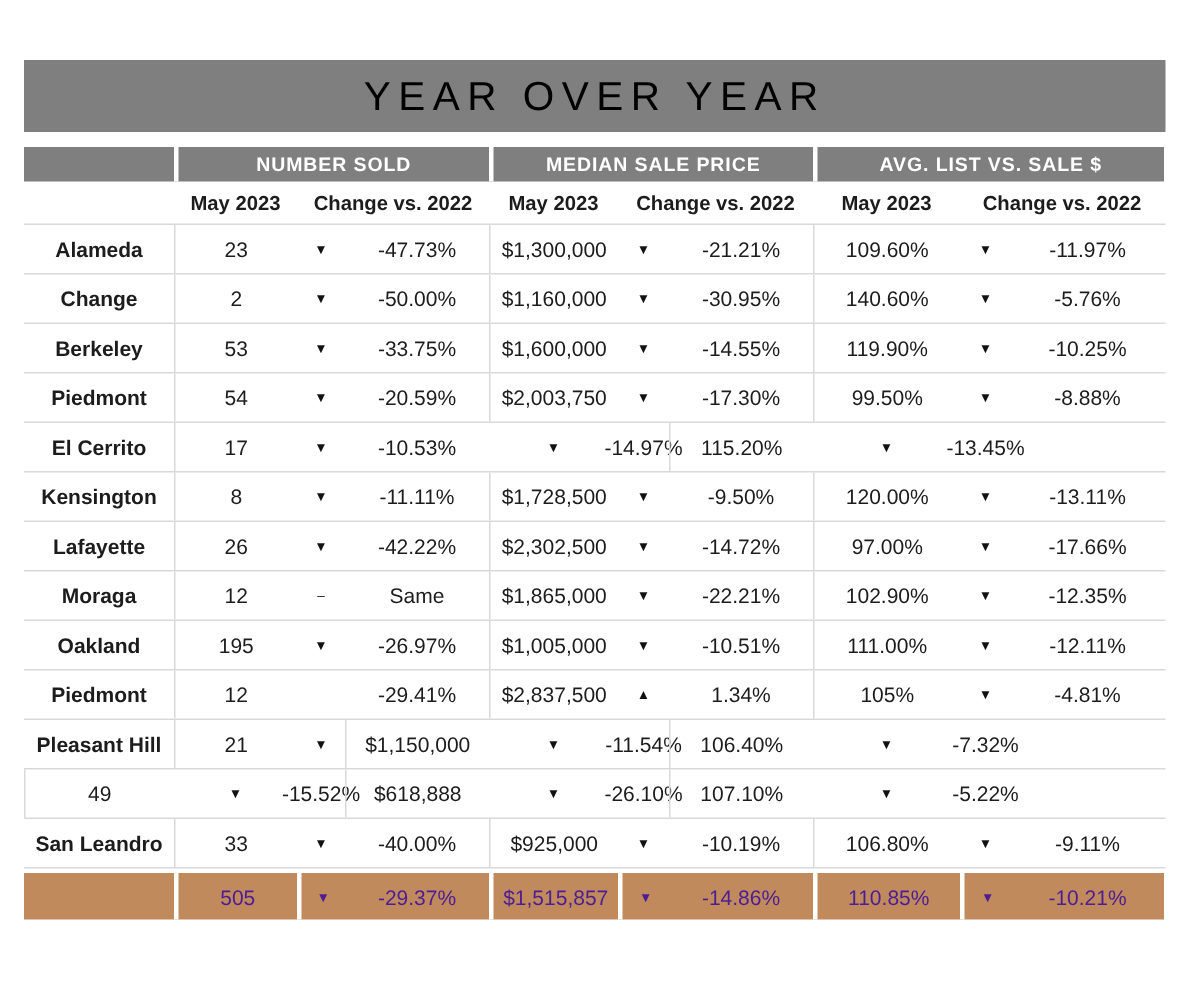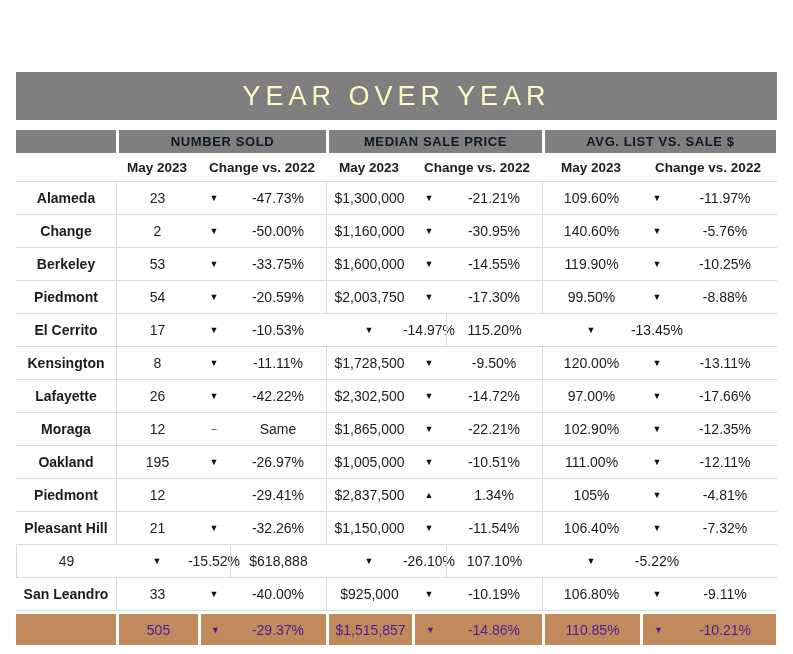--- a/index.html
+++ b/index.html
@@ -5,34 +5,34 @@
   html, body { margin: 0; padding: 0; }
   body {
     width: 793px; height: 654px; overflow: hidden;
     background: #ffffff;
     font-family: "Liberation Sans", sans-serif;
     color: var(--text, #1c1c1c);
   }
   .page { padding: 40px 16px 0 16px; width: 761px; }
 
   .title-bar {
-    height: 48px; background: var(--gray, #7f7f7f); color: #fef9c3;
+    height: 48px; background: var(--gray, #7f7f7f); color: #000000;
     display: flex; align-items: center; justify-content: center;
-    font-size: 27px; letter-spacing: 5px; font-weight: 400; margin-top: 32px;
+    font-size: 27px; letter-spacing: 5px; font-weight: 400;
   }
 
   .grid-row {
     display: grid;
     grid-template-columns: 100px 82px 32px 96px 86px 34px 96px 98px 34px 102px;
   }
 
   
   .header-row { margin-top: 10px; }
   .header-seg {
-    background: var(--gray, #7f7f7f); color: #0f172a;
+    background: var(--gray, #7f7f7f); color: #ffffff;
     font-weight: 700; font-size: 13px; letter-spacing: 0.6px;
     display: flex; align-items: center; justify-content: center;
     height: 23px;
   }
   .seg-corner { grid-column: 1; }
   .seg-1 { grid-column: 2 / span 3; border-left: 3px solid #fff; }
   .seg-2 { grid-column: 5 / span 3; border-left: 3px solid #fff; }
   .seg-3 { grid-column: 8 / span 3; border-left: 3px solid #fff; }
 
   
@@ -202,21 +202,20 @@
         <div class="cell arrow">▲</div>
         <div class="cell change">1.34%</div>
         <div class="cell col-may">105%</div>
         <div class="cell arrow">▼</div>
         <div class="cell change">-4.81%</div>
       </div>
       <div class="grid-row data-row">
         <div class="cell city">Pleasant Hill</div>
         <div class="cell col-may">21</div>
         <div class="cell arrow">▼</div>
-        <div class="cell change">-32.26%</div>
         <div class="cell col-may">$1,150,000</div>
         <div class="cell arrow">▼</div>
         <div class="cell change">-11.54%</div>
         <div class="cell col-may">106.40%</div>
         <div class="cell arrow">▼</div>
         <div class="cell change">-7.32%</div>
       </div>
       <div class="grid-row data-row">
         <div class="cell col-may">49</div>
         <div class="cell arrow">▼</div>

